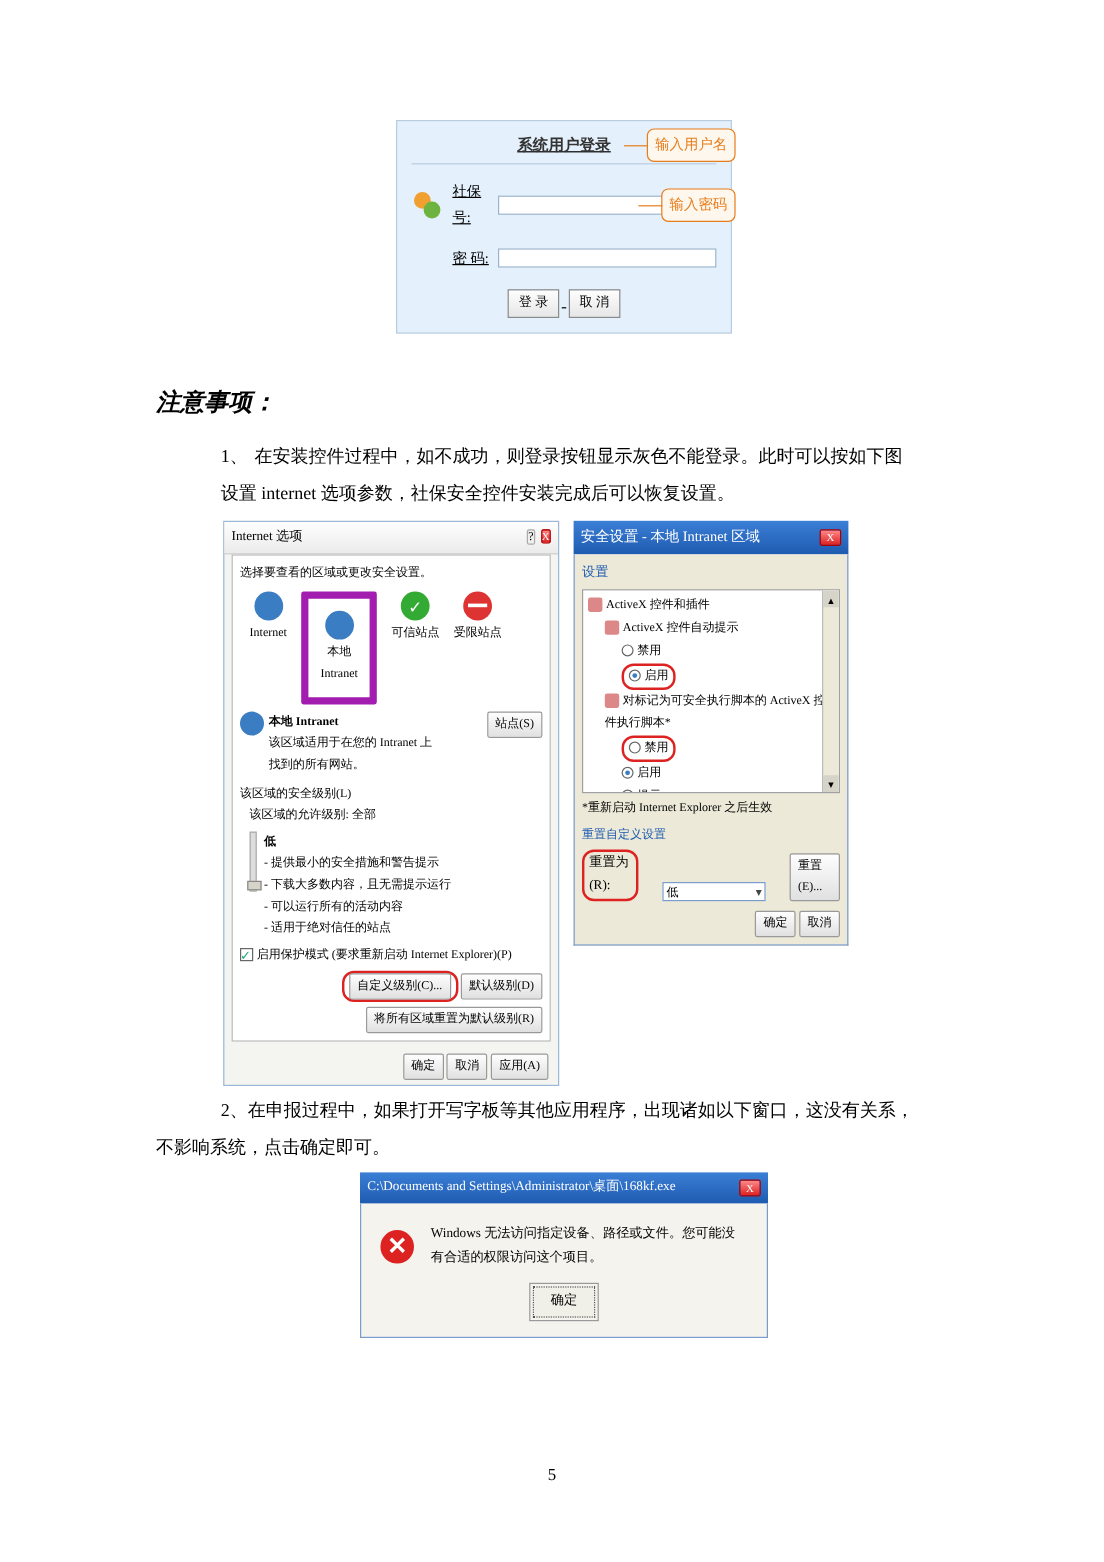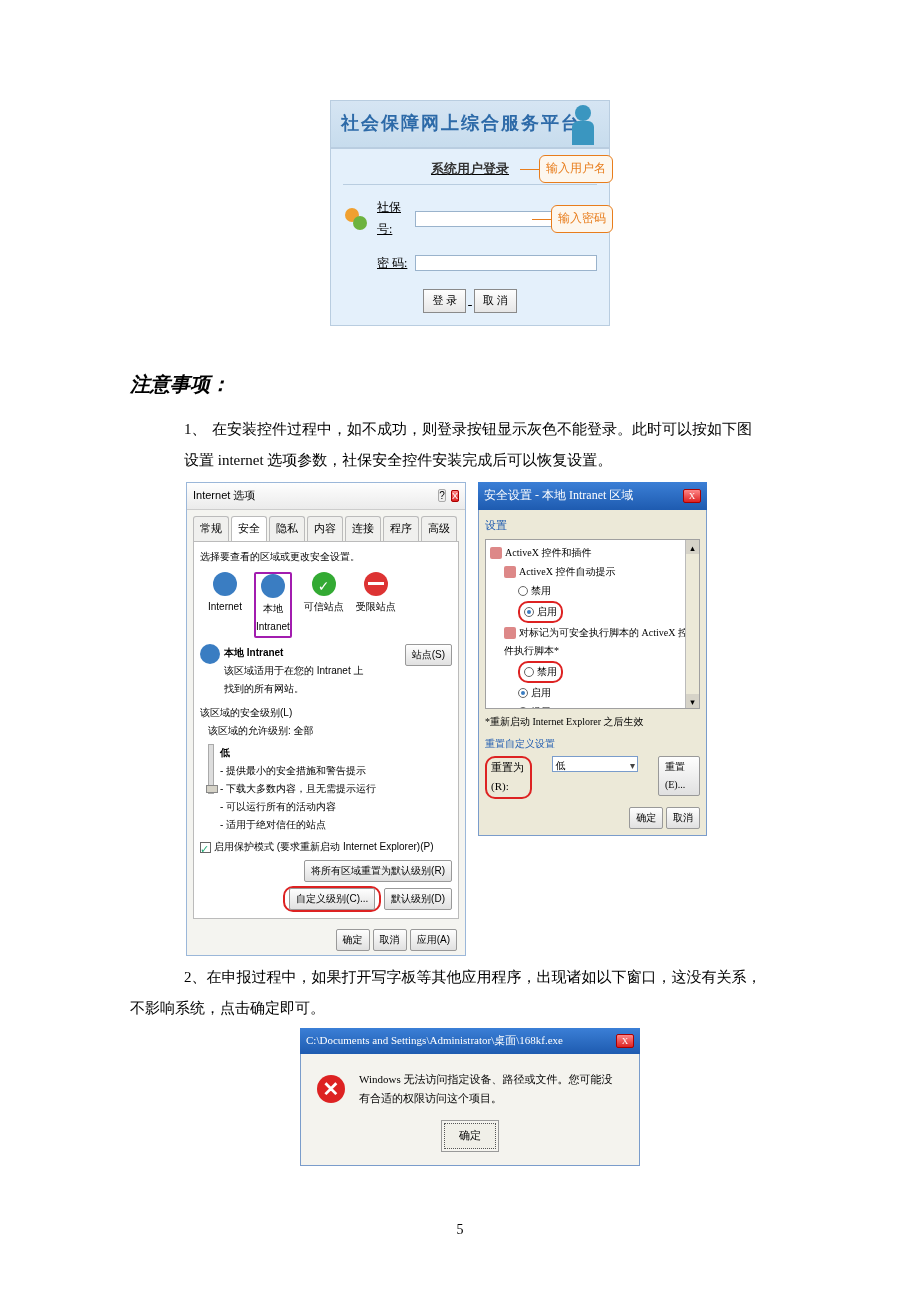--- a/index.html
+++ b/index.html
@@ -134,21 +134,21 @@
   
   .ie-row {
     display: flex;
     gap: 12px;
     margin: 8px 0 8px 56px;
   }
   .ie-dialog {
     width: 280px;
     border: 1px solid #9bb7d9;
     background: #f4f4f0;
-    font-family: Liberation Sans, sans-serif;
+    font-family: Liberation Serif, serif;
     font-size: 11px;
   }
   .ie-dialog .titlebar {
     background: linear-gradient(#fefefe,#ebebeb);
     padding: 3px 6px;
     font-size: 11px;
     border-bottom: 1px solid #ccc;
     display:flex;
     justify-content:space-between;
     align-items:center;
@@ -178,21 +178,21 @@
   }
   .zone-icons { display:flex;gap:12px;margin:6px 0;justify-content:flex-start;padding-left:8px; }
   .zone { text-align:center; font-size:10px; }
   .zone-icon { width:24px;height:24px;border-radius:50%;margin:0 auto 2px; }
   .zone-restricted { background:#d33; position:relative; }
   .zone-restricted::after{content:"";position:absolute;left:4px;top:10px;width:16px;height:3px;background:#fff;}
   .zone-trusted { background:#3a3;position:relative;}
   .zone-trusted::after{content:"✓";color:#fff;position:absolute;left:6px;top:2px;font-size:14px;}
   .zone-local { background:#3a7dc2;position:relative;}
   .zone-internet { background:#3a7dc2;}
-  .sel-frame { border:2px solid #a21caf; padding:0; border-radius:2px; }
+  .sel-frame { border:6px solid #a21caf; padding:10px; border-radius:2px; }
   .small-btn {
     display:inline-block;
     border:1px solid #999;
     background:linear-gradient(#fefefe,#e0e0e0);
     padding:1px 6px;
     font-size:10px;
     border-radius:2px;
   }
   .red-ring {
     display:inline-block;
@@ -266,27 +266,20 @@
   .slider-thumb{position:absolute;left:-3px;bottom:0;width:12px;height:8px;background:#d6d3c8;border:1px solid #888;}
   .checkbox{display:inline-block;width:11px;height:11px;border:1px solid #666;background:#fff;vertical-align:middle;margin-right:3px;position:relative;}
   .checkbox.on::after{content:"✓";color:#2a7;position:absolute;left:-1px;top:-3px;font-size:11px;}
 </style>
 </head>
 <body>
 
 <div class="page">
 
   <div class="login-wrap">
-    <div class="login-banner">
-      <span class="login-banner-title">社会保障网上综合服务平台</span>
-      <div class="banner-fig">
-        <div class="head"></div>
-          <div class="body"></div>
-      </div>
-    </div>
     <div class="login-box">
       <div class="login-title">系统用户登录</div>
       <div class="login-row" style="margin-bottom:2px;">
         <div class="avatar-icon">
             <div class="a1"></div>
             <div class="a2"></div>
           </div>
         <span class="login-label">社保号:</span>
         <span class="login-input"></span>
       </div>
@@ -315,29 +308,20 @@
 
   <div class="ie-row">
 
     <div class="ie-dialog">
       <div class="titlebar">
         <span>Internet 选项</span>
         <span>
           <span class="help-btn">?</span>
           <span class="win-btn">X</span>
         </span>
-      </div>
-      <div class="tabs">
-        <span class="tab">常规</span>
-        <span class="tab active">安全</span>
-        <span class="tab">隐私</span>
-        <span class="tab">内容</span>
-        <span class="tab">连接</span>
-        <span class="tab">程序</span>
-        <span class="tab">高级</span>
       </div>
       <div class="ie-body">
         <div>选择要查看的区域或更改安全设置。</div>
         <div class="zone-icons">
           <div class="zone">
               <div class="zone-icon zone-internet"></div>
               <div>Internet</div>
             </div>
           <div class="zone sel-frame">
               <div class="zone-icon zone-local"></div>
@@ -373,25 +357,25 @@
           <div>
             <div style="font-weight:bold">低</div>
             <div>- 提供最小的安全措施和警告提示</div>
             <div>- 下载大多数内容，且无需提示运行</div>
             <div>- 可以运行所有的活动内容</div>
             <div>- 适用于绝对信任的站点</div>
           </div>
         </div>
         <div><span class="checkbox on"></span><span>启用保护模式 (要求重新启动 Internet Explorer)(P)</span></div>
         <div style="text-align:right;margin-top:4px;">
-          <span class="small-btn">将所有区域重置为默认级别(R)</span>
-        </div>
-        <div style="text-align:right;margin-top:4px;">
           <span class="red-ring"><span class="small-btn">自定义级别(C)...</span></span>
           <span class="small-btn">默认级别(D)</span>
+        </div>
+        <div style="text-align:right;margin-top:4px;">
+          <span class="small-btn">将所有区域重置为默认级别(R)</span>
         </div>
       </div>
       <div style="text-align:right;padding:4px 8px;">
         <span class="small-btn">确定</span>
         <span class="small-btn">取消</span>
         <span class="small-btn">应用(A)</span>
       </div>
     </div>
 
     <div class="sec-dialog">
@@ -412,21 +396,21 @@
           <div class="sec-line" style="margin-left:28px"><span class="radio"></span><span>提示</span></div>
           <div class="sec-line"><span class="group-icon"></span><span>对未标记为可安全执行脚本的 ActiveX 控件初始化并执</span></div>
 
           <div class="sec-scroll">
               <div class="up">▴</div>
               <div class="down" style="position:absolute;bottom:0;left:0;right:0">▾</div>
             </div>
         </div>
         <div style="margin:4px 0;font-size:10px">*重新启动 Internet Explorer 之后生效</div>
         <div style="color:#1e5bb0;font-size:10px">重置自定义设置</div>
-        <div style="margin-top:3px;display:flex;align-items:flex-start;gap:20px;">
+        <div style="margin-top:3px;display:flex;align-items:flex-end;gap:20px;">
           <span class="red-ring"><span>重置为(R):</span></span>
           <span class="dropdown"><span>低</span></span>
           <span class="small-btn">重置(E)...</span>
         </div>
         <div style="text-align:right;margin-top:8px;">
           <span class="small-btn">确定</span>
           <span class="small-btn">取消</span>
         </div>
       </div>
     </div>

